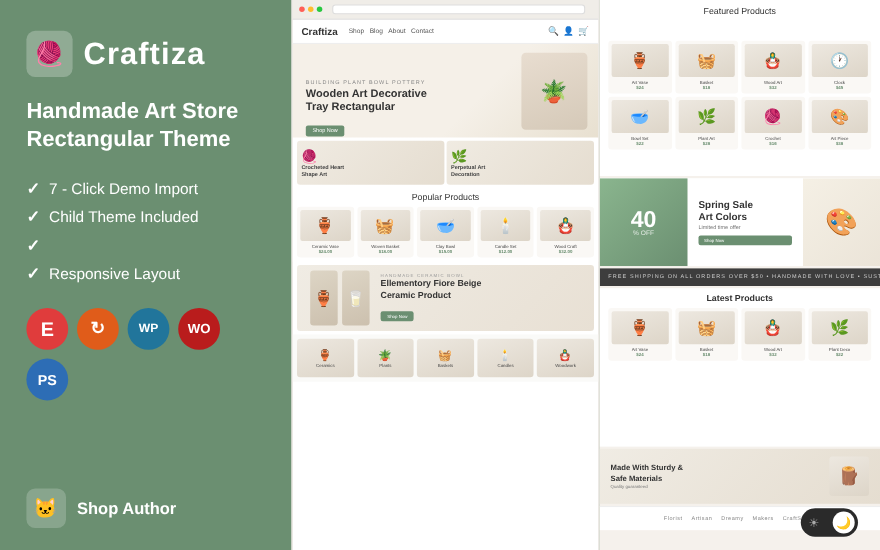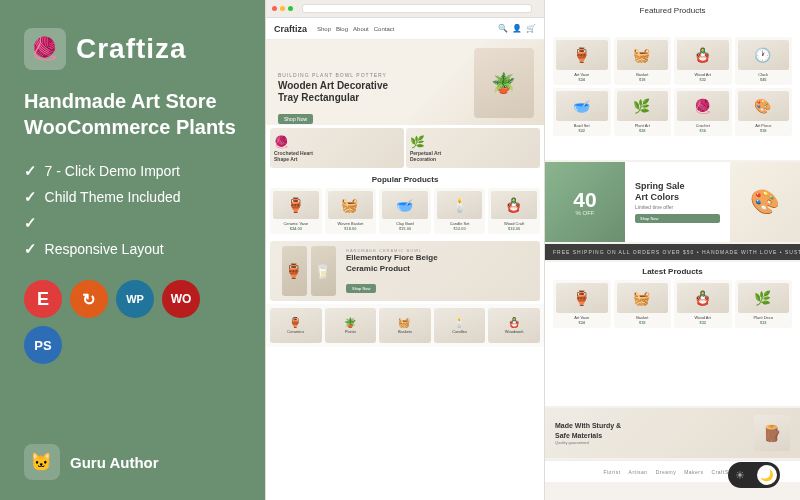--- a/index.html
+++ b/index.html
@@ -287,21 +287,21 @@
     }
 
     
     .products-section {
       padding: 4px;
       background: #fff;
     }
 
     .section-title {
       font-size: 8px;
-      font-weight: 700;
+      font-weight: 400;
       color: #333;
       text-align: center;
       margin-bottom: 4px;
     }
 
     .products-grid {
       display: grid;
       grid-template-columns: repeat(5, 1fr);
       gap: 3px;
     }
@@ -732,21 +732,21 @@
 
   <div>
     <div class="brand-logo">
       <div class="logo-icon">
         <span>🧶</span>
       </div>
       <span class="brand-name">Craftiza</span>
     </div>
 
     <div class="tagline" style="white-space:pre-line;">Handmade Art Store
-WooCommerce Plants</div>
+Rectangular Theme</div>
 
     <ul class="features-list">
       <li>
         <span class="check-icon">✓</span>
         <span>7 - Click Demo Import</span>
       </li>
       <li>
         <span class="check-icon">✓</span>
         <span>Child Theme Included</span>
       </li>
@@ -765,21 +765,21 @@
       <div class="badge badge-wp" title="WordPress">WP</div>
       <div class="badge badge-wo" title="WooCommerce">WO</div>
       <div class="badge badge-ps" title="Photoshop">PS</div>
     </div>
   </div>
 
   <div class="author-row">
     <div class="author-icon">
       <span>🐱</span>
     </div>
-    <span class="author-text">Guru Author</span>
+    <span class="author-text">Shop Author</span>
   </div>
 
 </div>
 
 <div class="site-mockup">
 
   <div class="browser-bar">
     <div class="browser-dot bd1"></div>
     <div class="browser-dot bd2"></div>
     <div class="browser-dot bd3"></div>

